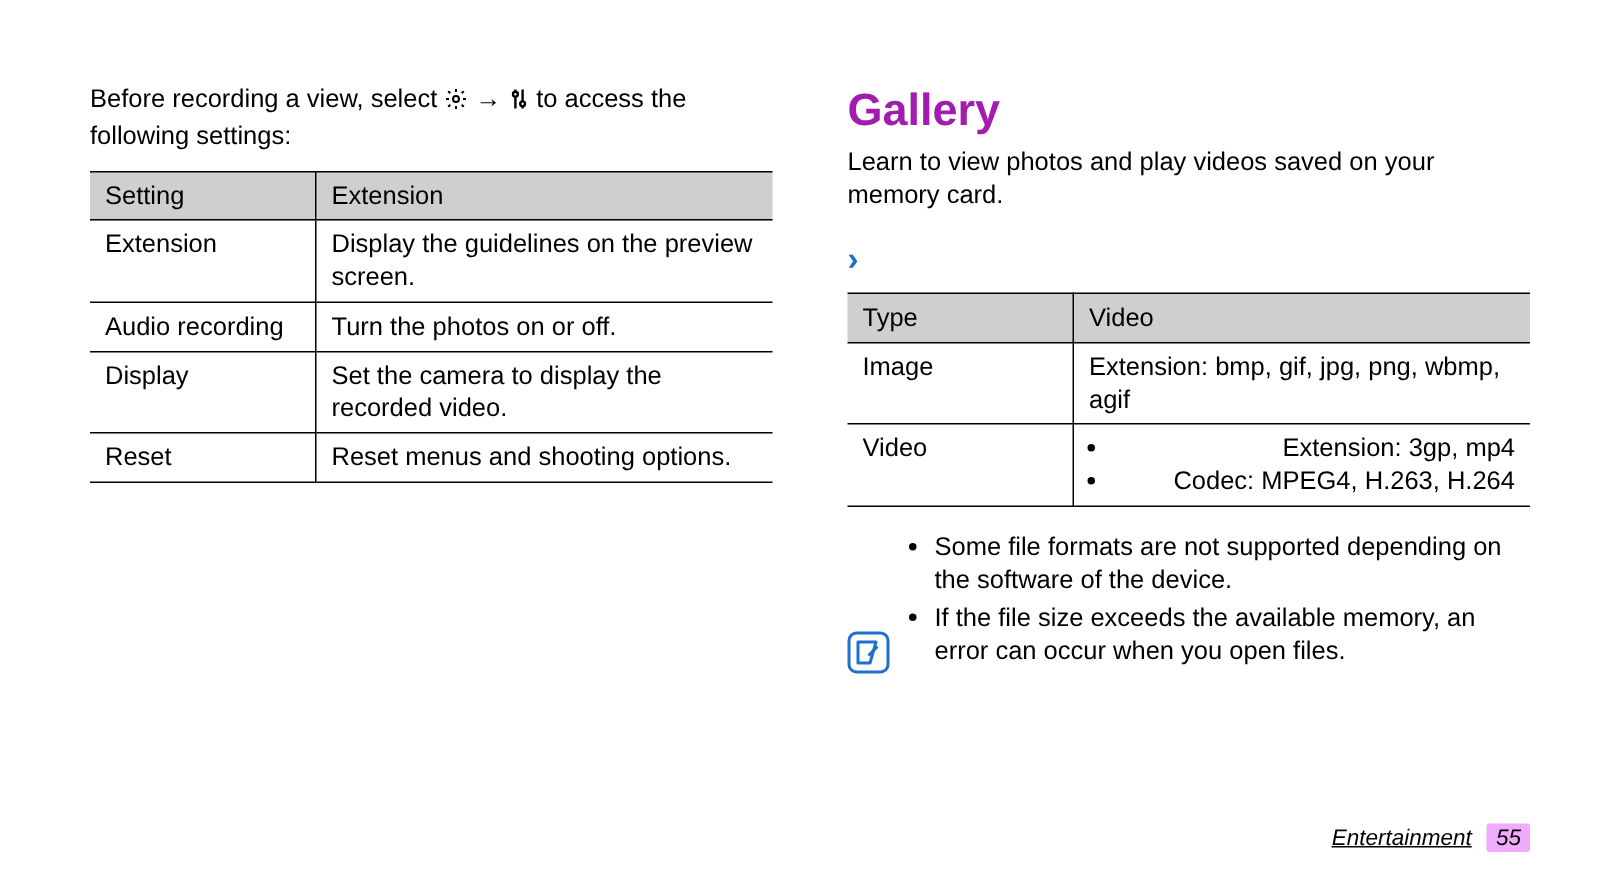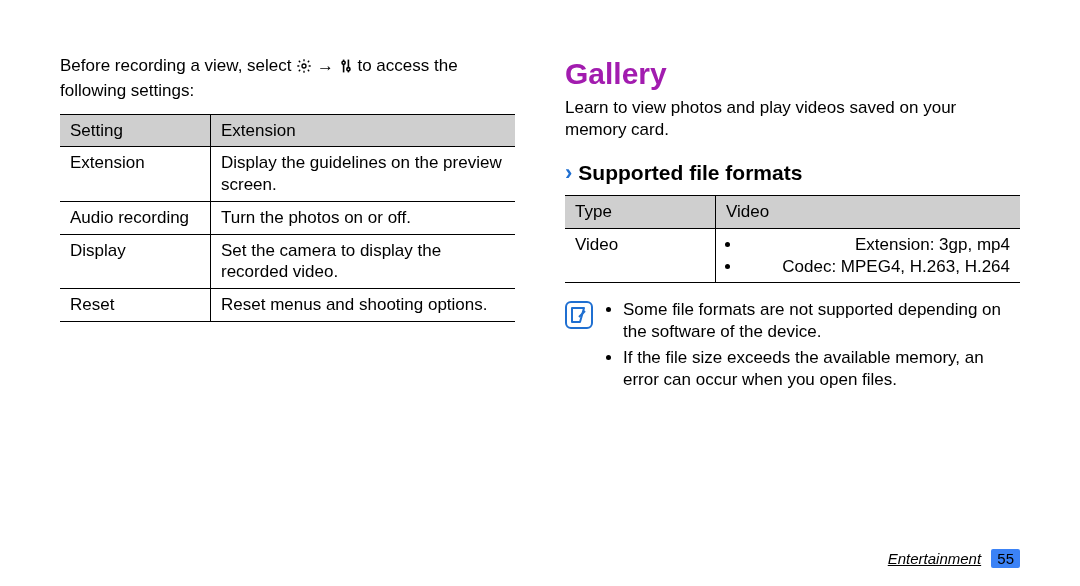--- a/index.html
+++ b/index.html
@@ -65,21 +65,21 @@
     gap: 6px;
   }
   .subhead-chevron {
     color: #1f6fd1;
     font-size: 22px;
     font-weight: 900;
     display: inline-block;
   }
   .note-box {
     display: flex;
-    align-items: flex-start;
+    align-items: flex-end;
     gap: 12px;
     margin-top: 16px;
   }
   .note-icon {
     width: 28px;
     height: 28px;
     flex: 0 0 28px;
     border: 2px solid #1f6fd1;
     border-radius: 6px;
     position: relative;
@@ -101,22 +101,23 @@
   }
   .footer {
     position: absolute;
     bottom: 18px;
     right: 60px;
     font-size: 15px;
   }
   .footer-cat { font-style: italic; margin-right: 6px; text-decoration: underline; }
   .footer-num {
     display: inline-block;
-    background: #3b82f6;
+    background: #f0abfc;
     color: #000;
+    font-style: italic;
     padding: 0 6px;
     border-radius: 2px;
     font-weight: 500;
   }
   .inline-icon {
     display: inline-block;
     vertical-align: -3px;
   }
 </style>
 </head>
@@ -172,31 +173,34 @@
       </tbody>
     </table>
   </div>
 
   <div class="col">
     <h1 class="gallery">Gallery</h1>
     <p class="intro">Learn to view photos and play videos saved on your memory card.</p>
 
     <div class="subhead">
       <span class="subhead-chevron">›</span>
-      <span>Supported file formats</span>
     </div>
 
     <table class="info">
       <thead>
         <tr>
           <th>Type</th>
           <th>Video</th>
         </tr>
       </thead>
       <tbody>
+        <tr>
+          <td>Image</td>
+          <td>Extension: bmp, gif, jpg, png, wbmp, agif</td>
+        </tr>
         <tr>
           <td>Video</td>
           <td>
             <ul class="cell-bullets">
               <li>Extension: 3gp, mp4</li>
               <li>Codec: MPEG4, H.263, H.264</li>
             </ul>
           </td>
         </tr>
       </tbody>

